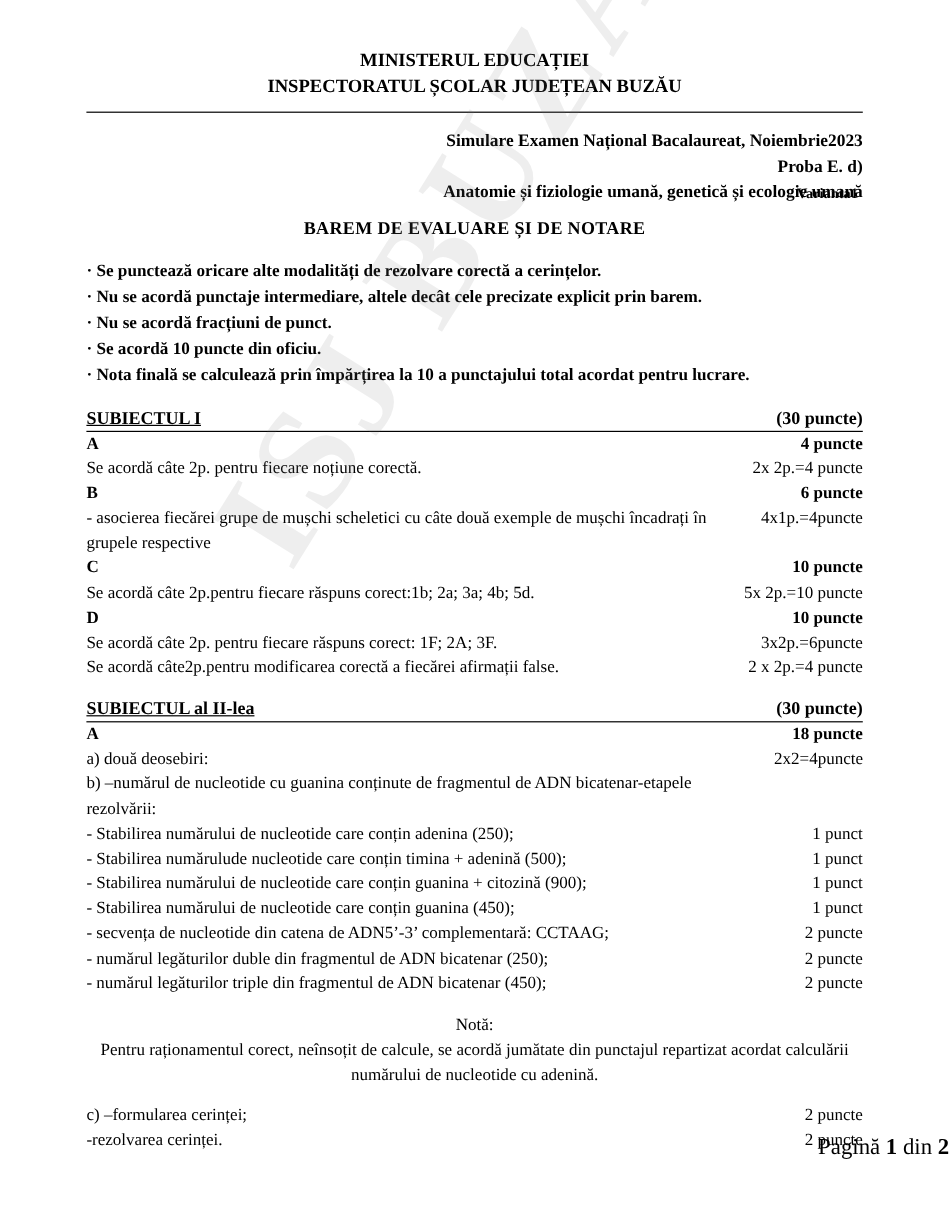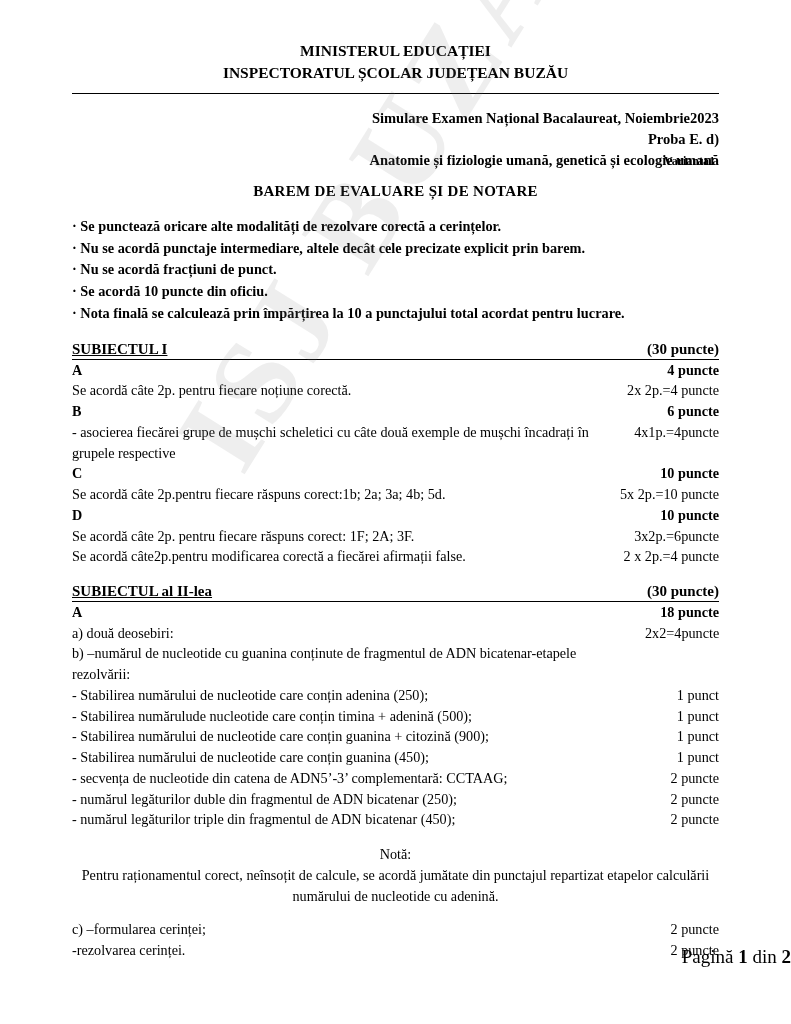--- a/index.html
+++ b/index.html
@@ -260,21 +260,21 @@
       <span class="txt">- numărul legăturilor duble din fragmentul de ADN bicatenar (250);</span>
       <span class="pts col-b">2 puncte</span>
     </div>
     <div class="row">
       <span class="txt">- numărul legăturilor triple din fragmentul de ADN bicatenar (450);</span>
       <span class="pts col-b">2 puncte</span>
     </div>
 
     <div class="note-block">
       <div>Notă:</div>
-      <div>Pentru raționamentul corect, neînsoțit de calcule, se acordă jumătate din punctajul repartizat etapelor calculării numărului de nucleotide cu adenină.</div>
+      <div>Pentru raționamentul corect, neînsoțit de calcule, se acordă jumătate din punctajul repartizat acordat calculării numărului de nucleotide cu adenină.</div>
     </div>
 
     <div class="gap"></div>
 
     <div class="row">
       <span class="txt">c) –formularea cerinței;</span>
       <span class="pts col-b">2 puncte</span>
     </div>
     <div class="row">
       <span class="txt">    -rezolvarea cerinței.</span>

